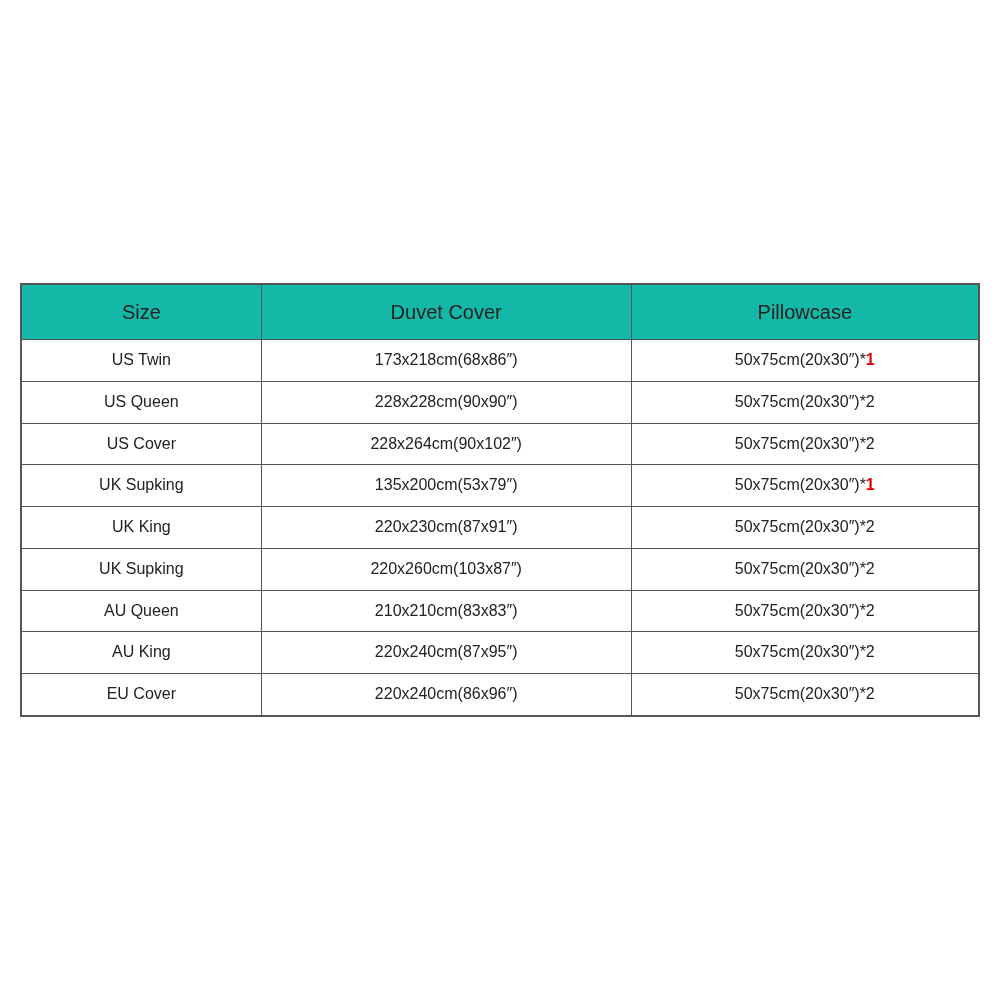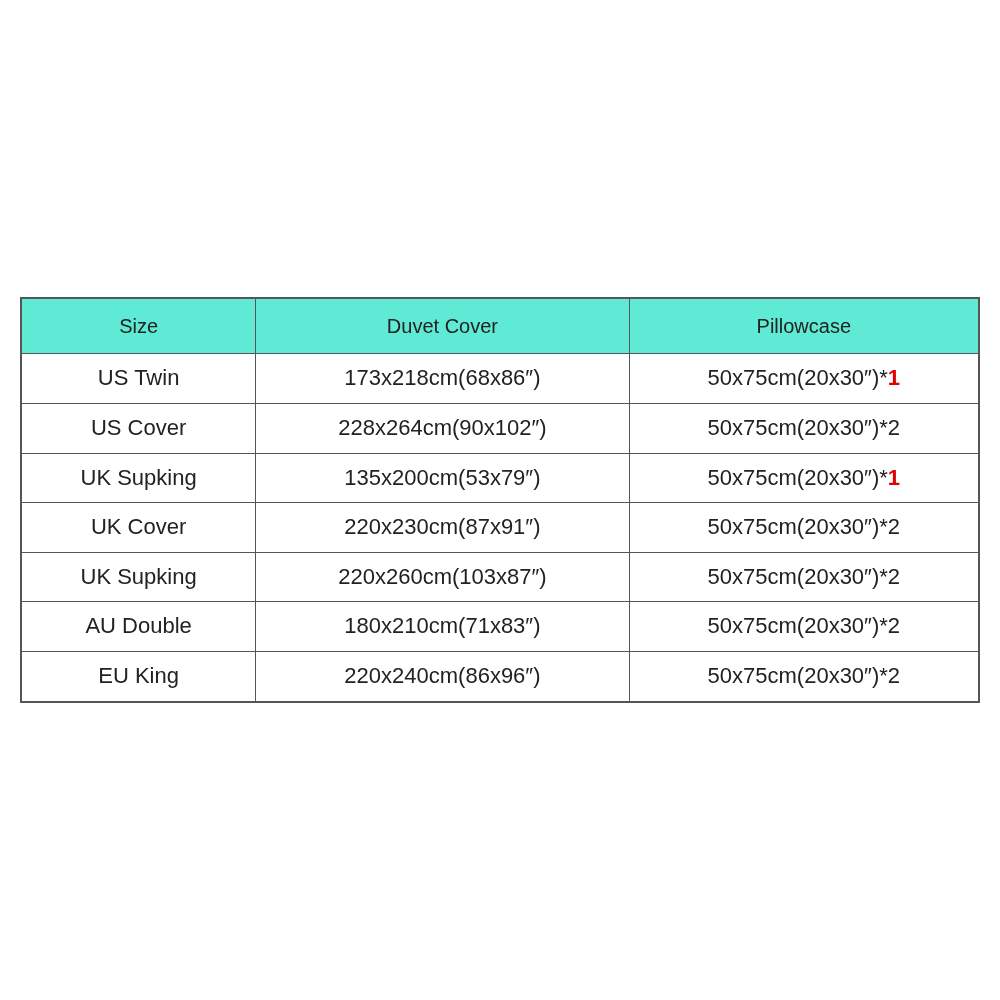--- a/index.html
+++ b/index.html
@@ -25,29 +25,29 @@
 
     table {
       width: 100%;
       border-collapse: collapse;
     }
 
     th, td {
       border: 1.5px solid #555;
       text-align: center;
       padding: 10px 19px;
-      font-size: 22px;
+      font-size: 16px;
       color: #222;
       line-height: 1.3;
     }
 
     th {
       font-weight: normal;
       font-size: 20px;
-      background: #5eead4;
+      background: #14b8a6;
       padding: 14px 8px;
     }
 
     td {
       font-weight: normal;
     }
 
     .red {
       color: #e00000;
       font-weight: bold;
@@ -73,44 +73,54 @@
         <th>Pillowcase</th>
       </tr>
     </thead>
     <tbody id="table-body">
     <tr>
           <td>US Twin</td>
           <td>173x218cm(68x86″)</td>
           <td><span>50x75cm(20x30″)*</span><span class="red">1</span></td>
         </tr>
         <tr>
+          <td>US Queen</td>
+          <td>228x228cm(90x90″)</td>
+          <td>50x75cm(20x30″)*2</td>
+        </tr>
+        <tr>
           <td>US Cover</td>
           <td>228x264cm(90x102″)</td>
           <td>50x75cm(20x30″)*2</td>
         </tr>
         <tr>
           <td>UK Supking</td>
           <td>135x200cm(53x79″)</td>
           <td><span>50x75cm(20x30″)*</span><span class="red">1</span></td>
         </tr>
         <tr>
-          <td>UK Cover</td>
+          <td>UK King</td>
           <td>220x230cm(87x91″)</td>
           <td>50x75cm(20x30″)*2</td>
         </tr>
         <tr>
           <td>UK Supking</td>
           <td>220x260cm(103x87″)</td>
           <td>50x75cm(20x30″)*2</td>
         </tr>
         <tr>
-          <td>AU Double</td>
-          <td>180x210cm(71x83″)</td>
+          <td>AU Queen</td>
+          <td>210x210cm(83x83″)</td>
           <td>50x75cm(20x30″)*2</td>
         </tr>
         <tr>
-          <td>EU King</td>
+          <td>AU King</td>
+          <td>220x240cm(87x95″)</td>
+          <td>50x75cm(20x30″)*2</td>
+        </tr>
+        <tr>
+          <td>EU Cover</td>
           <td>220x240cm(86x96″)</td>
           <td>50x75cm(20x30″)*2</td>
         </tr>
       </tbody>
   </table>
 </div>
 
 </body></html>

